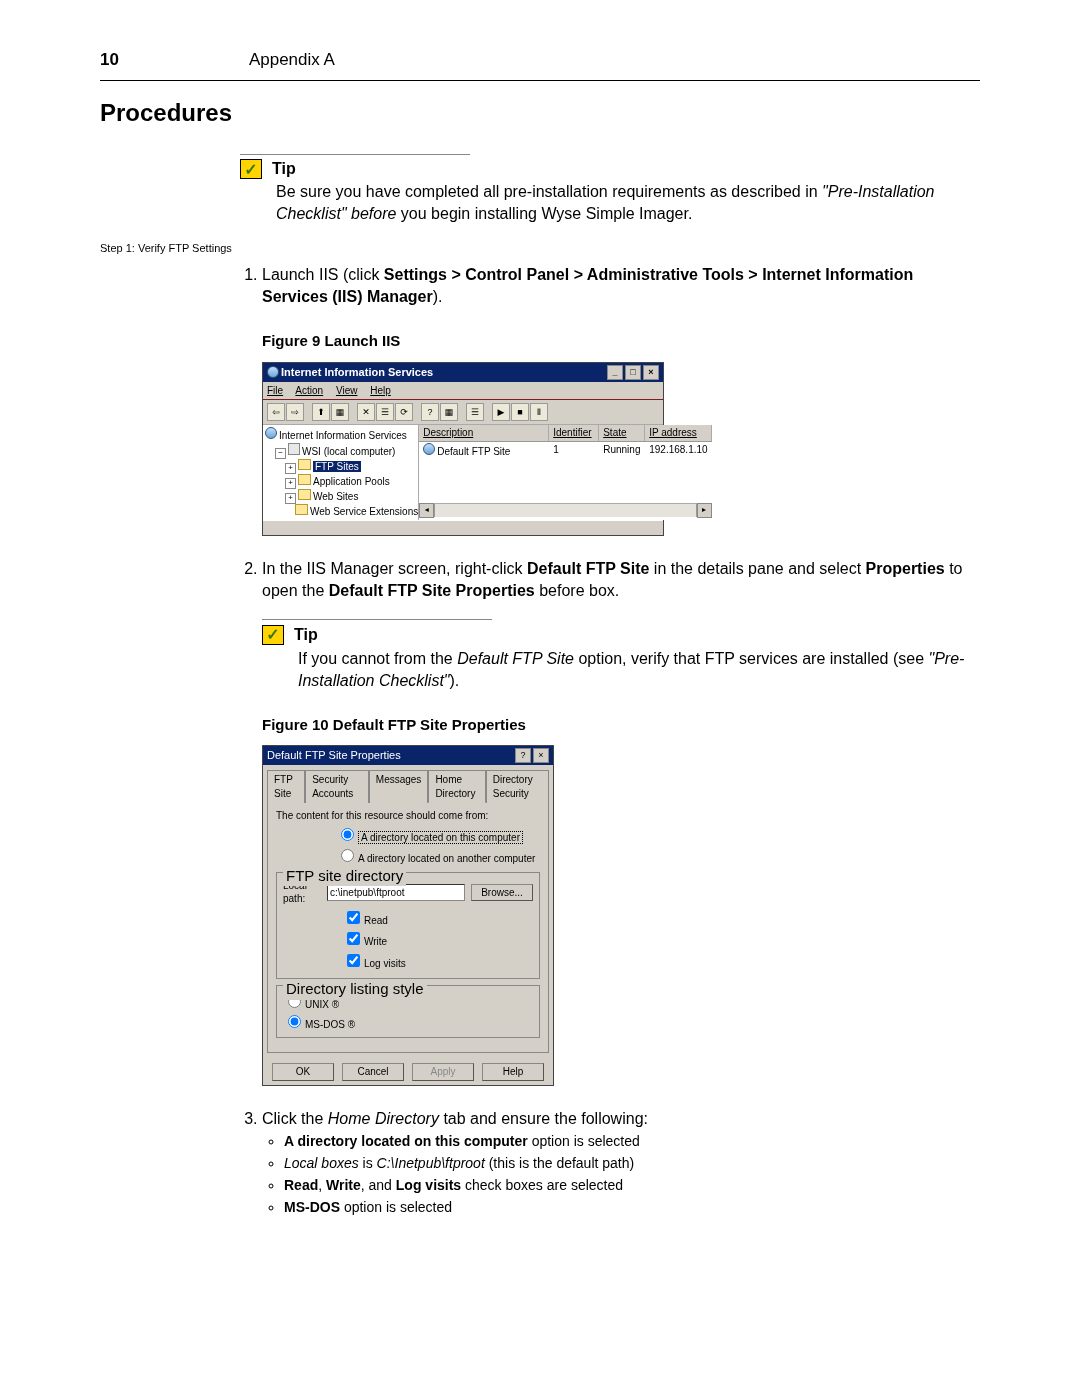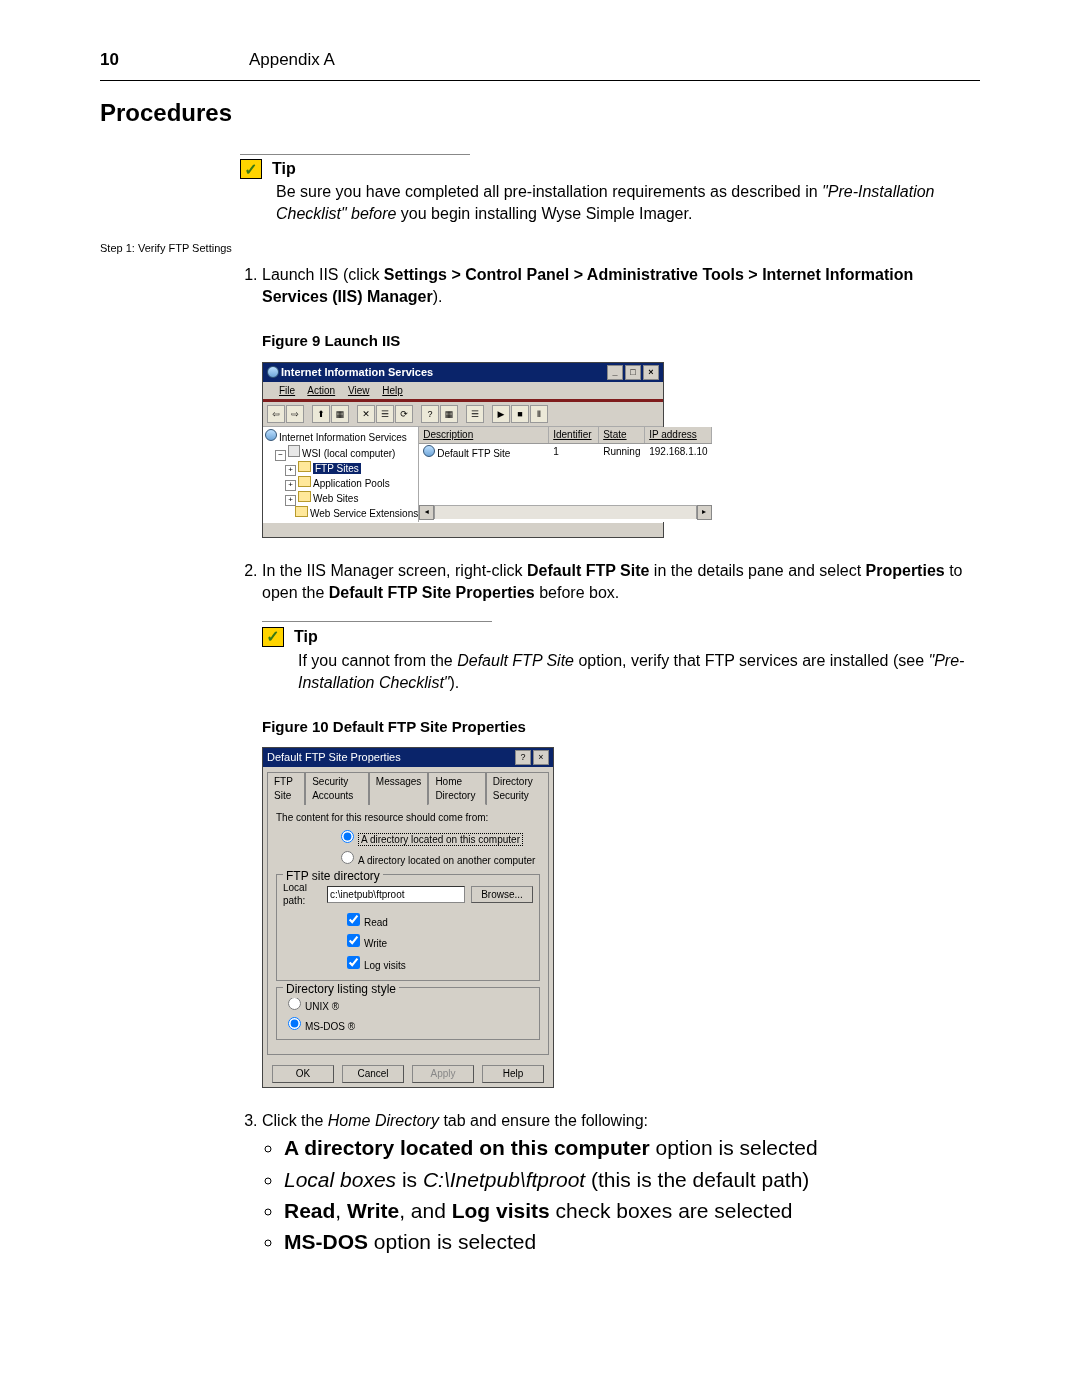--- a/index.html
+++ b/index.html
@@ -45,21 +45,21 @@
   ol.proc > li { margin-bottom: 10px; line-height:1.35; }
   .bold { font-weight: bold; }
   .italic { font-style: italic; }
   .fig-caption { font-weight: bold; font-size: 15px; margin: 24px 0 10px 0; }
 
   
   .win-window { width: 400px; border:1px solid #444; background:#d4d0c8; font-size:10px; font-family: Tahoma, Arial, sans-serif; }
   .titlebar { background:#0a246a; color:#fff; display:flex; align-items:center; padding:2px 4px; font-size:11px; font-weight:bold; }
   .titlebar .spacer { flex:1; }
   .sys-btn { width:14px; height:13px; background:#d4d0c8; border:1px solid #888; margin-left:2px; color:#000; font-size:9px; display:inline-flex; align-items:center; justify-content:center; line-height:1; }
-  .menubar { background:#d4d0c8; padding:2px 16px; border-bottom:3px solid #7f1d1d; }
+  .menubar { background:#d4d0c8; padding:2px 4px; border-bottom:1px solid #7f1d1d; }
   .menubar span { margin-right:10px; text-decoration:underline; text-decoration-color:#000; text-underline-offset:1px; }
   .toolbar { background:#d4d0c8; padding:3px 4px; border-bottom:1px solid #aaa; display:flex; align-items:center; gap:1px;}
   .tbtn { width:16px; height:16px; border:1px solid #999; background:#ece9d8; display:inline-flex; align-items:center; justify-content:center; font-size:9px;}
   .tbgap { width:6px; display:inline-block; }
   .splitpanes { display:flex; background:#fff; }
   .tree-pane { width:156px; border-right:1px solid #aaa; background:#fff; padding:2px 0 2px 2px; font-size:10px; min-height:62px;}
   .list-pane { flex:1; background:#fff; position:relative; }
   .list-header { display:flex; background:#d4d0c8; border-bottom:1px solid #999; font-size:10px; }
   .list-header > div { padding:1px 4px; border-right:1px solid #aaa; box-sizing:border-box; text-decoration:underline; text-underline-offset:1px;}
   .list-row { display:flex; font-size:10px; }
@@ -79,32 +79,32 @@
 
   
   .dlg { width: 290px; border:1px solid #444; background:#d4d0c8; font-family:Tahoma, Arial, sans-serif; font-size:10px; }
   .dlg-title { background:#0a246a;color:#fff;display:flex;align-items:center;padding:2px 4px;font-size:11px;}
   .dlg-title .spacer{flex:1;}
   .tabsrow{display:flex;padding:4px 4px 0 4px;font-size:10px;}
   .tab{padding:2px 6px;border:1px solid #888;border-bottom:none;background:#d4d0c8;margin-right:0;position:relative;top:1px;}
   .tab.active{background:#d4d0c8;border-bottom:1px solid #d4d0c8;font-weight:normal;z-index:2;}
   .tabpanel{margin:0 4px 4px 4px;border:1px solid #888;background:#d4d0c8;padding:6px 8px 8px 8px;min-height:210px;box-sizing:border-box;}
   .grp{border:1px solid #888;margin:6px 0;padding:6px;position:relative;}
-  .grp > .grp-title{position:absolute;top:-7px;left:6px;background:#d4d0c8;padding:0 3px;font-size:12px;}
+  .grp > .grp-title{position:absolute;top:-7px;left:6px;background:#d4d0c8;padding:0 3px;font-size:15px;}
   .radio, .chk{margin-right:4px;}
   .txtin{background:#fff;border:1px inset #888;padding:1px 2px;font-size:10px;height:13px;}
   .btn{display:inline-block;min-width:48px;padding:1px 6px;background:#d4d0c8;border:1px solid #888;border-right-color:#555;border-bottom-color:#555;text-align:center;font-size:10px;}
   .dlg-btnrow{display:flex;justify-content:center;gap:8px;padding:6px 0 4px 0;}
   .dashed-focus{border:1px dotted #000;padding:0 2px;}
   .radio-row{margin:2px 0 2px 60px;}
   .chk-col{margin:2px 0 2px 60px;}
   .lbl-col{display:inline-block;width:48px;}
   .disabled{color:#888;}
 
-  ul.bullets{margin:0 0 0 0;padding-left:22px;font-size:21px;}
+  ul.bullets{margin:0 0 0 0;padding-left:22px;font-size:14px;}
   ul.bullets li{margin:3px 0;line-height:1.35;}
 </style>
 </head>
 <body>
 
 <div class="page">
   <div class="header-row">
     <span class="page-number">10</span>
     <span>Appendix A</span>
   </div>

